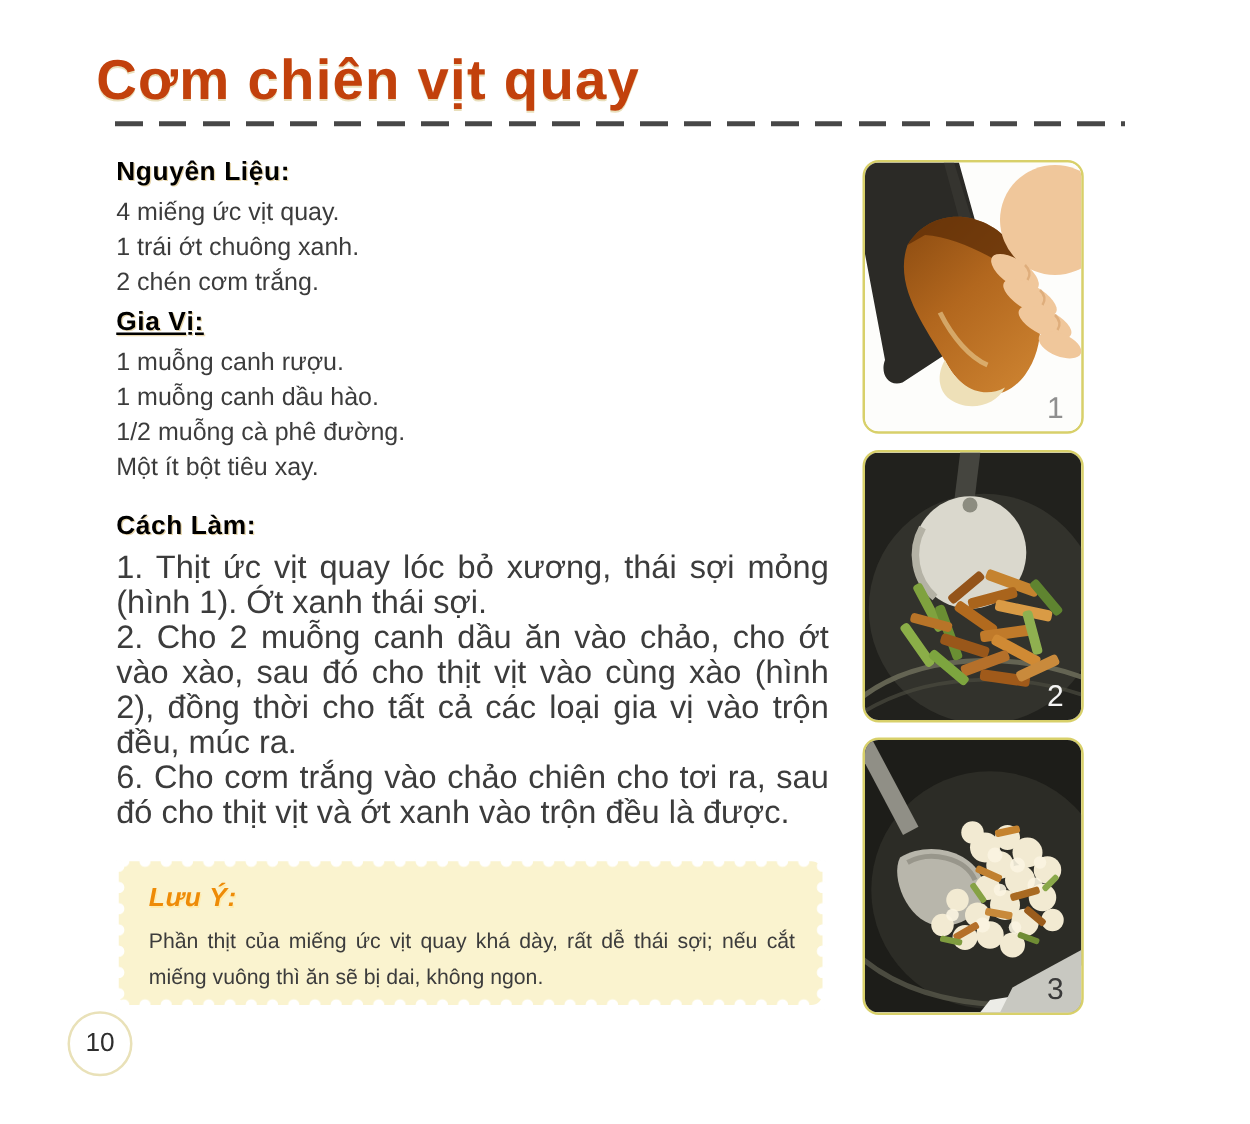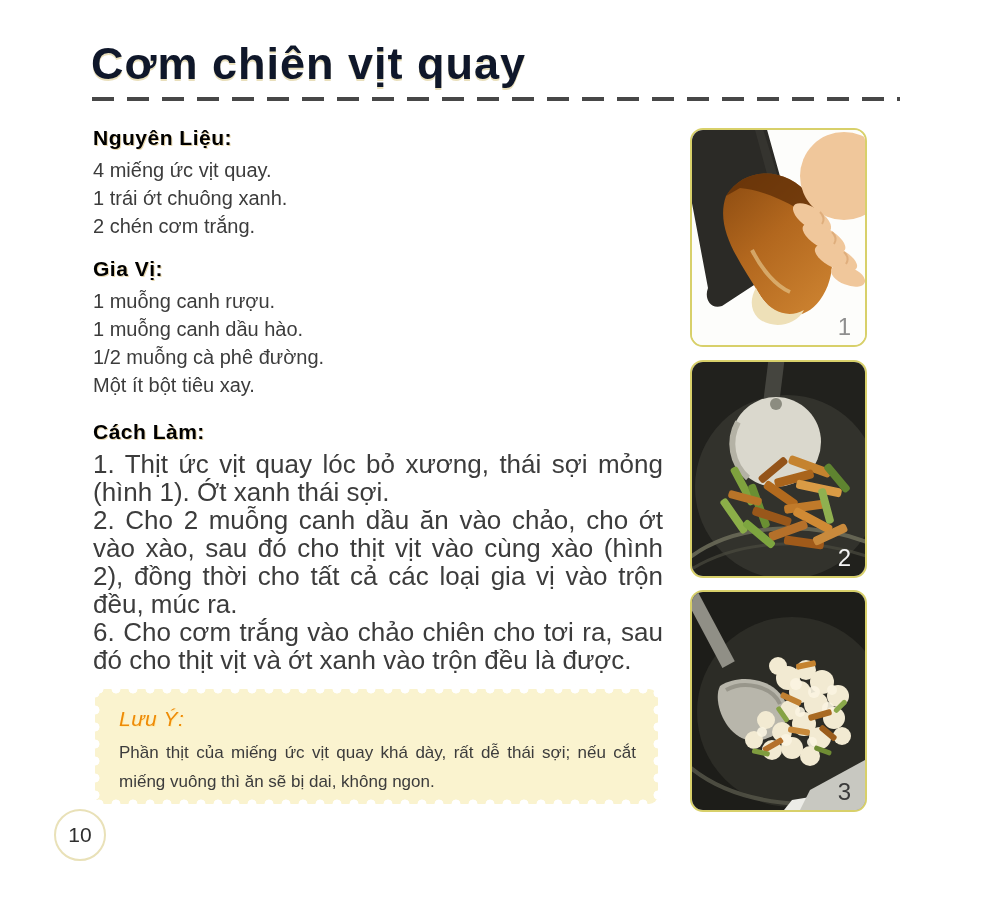--- a/index.html
+++ b/index.html
@@ -6,40 +6,40 @@
   html,body { background:#ffffff; }
   .page {
     position:relative; width:1000px; height:899px;
     background:#ffffff; overflow:hidden;
     font-family:"Liberation Sans", sans-serif;
     color:#3c3c3c;
   }
 
   
   .title {
-    position:absolute; left:91px; top:38px;
+    position:absolute; left:77px; top:38px;
     font-size:45px; font-weight:700; letter-spacing:1px;
-    color:#0f172a;
+    color:#c2410c;
     text-shadow:0 2px 0 rgba(176,140,10,0.28);
   }
   .title-dashes {
     position:absolute; left:92px; top:97px; width:808px; height:4px;
     background-image:repeating-linear-gradient(90deg,#474747 0 22px,transparent 22px 35px);
   }
 
   
   .left-col {
     position:absolute; left:93px; top:126px; width:570px;
   }
   .sec-heading {
     font-size:21px; font-weight:700; color:#000000;
     text-shadow:1px 1px 0 rgba(190,140,20,0.35);
     margin:0 0 6px 0; letter-spacing:0.5px;
   }
-  .sec-heading.mt { margin-top:17px; }
+  .sec-heading.mt { margin-top:6px;text-decoration:underline; }
   .sec-heading.mt2 { margin-top:21px; }
   .line { font-size:20px; line-height:28px; }
   .step { font-size:26px; line-height:28px; text-align:justify; }
 
   
   .note {
     position:absolute; left:95px; top:689px; width:563px; height:115px;
     background:#faf3cf; border-radius:9px;
   }
   .sc { position:absolute; pointer-events:none; }
@@ -50,21 +50,21 @@
     background-image:radial-gradient(circle at 8px 5px,#fff 4.2px,rgba(255,255,255,0) 4.8px);
     background-size:17px 10px; background-repeat:repeat-x; }
   .sc-l { top:-4px; bottom:-4px; left:-5px; width:10px;
     background-image:radial-gradient(circle at 5px 8px,#fff 4.2px,rgba(255,255,255,0) 4.8px);
     background-size:10px 17px; background-repeat:repeat-y; }
   .sc-r { top:-4px; bottom:-4px; right:-5px; width:10px;
     background-image:radial-gradient(circle at 5px 8px,#fff 4.2px,rgba(255,255,255,0) 4.8px);
     background-size:10px 17px; background-repeat:repeat-y; }
   .note-inner { position:relative; padding:18px 22px 0 24px; }
   .note-heading {
-    font-size:21px; font-weight:400; font-style:italic;
+    font-size:21px; font-weight:700; font-style:italic;
     color:#ee8b07; text-shadow:1px 1px 0 rgba(255,235,170,0.9);
     margin-bottom:7px; letter-spacing:0.5px;
   }
   .note-text { font-size:17px; line-height:29px; text-align:justify; }
 
   
   .photo {
     position:absolute; left:690px; width:177px;
     border:2px solid #d8d06a; border-radius:13px;
     background:#fff; overflow:hidden;

